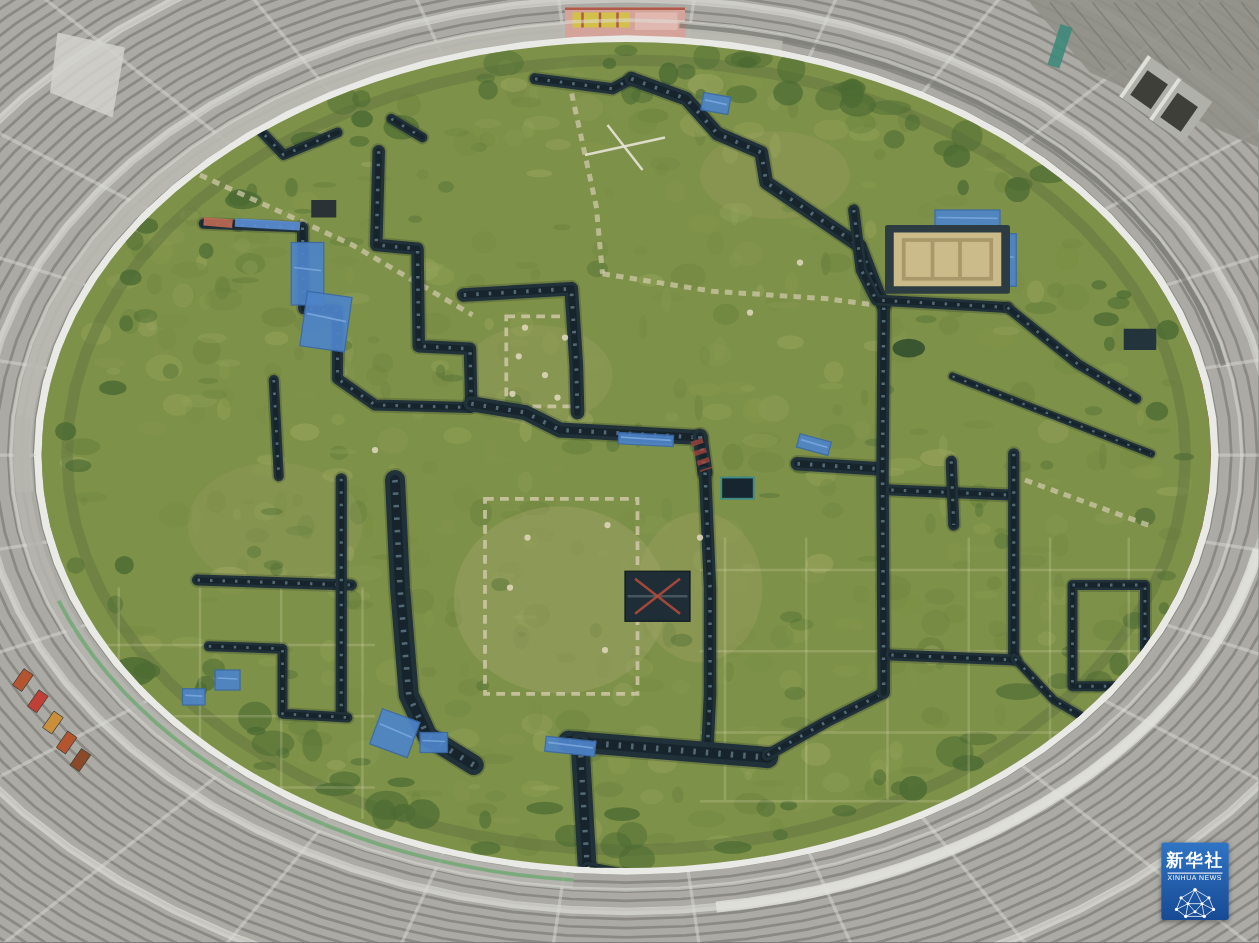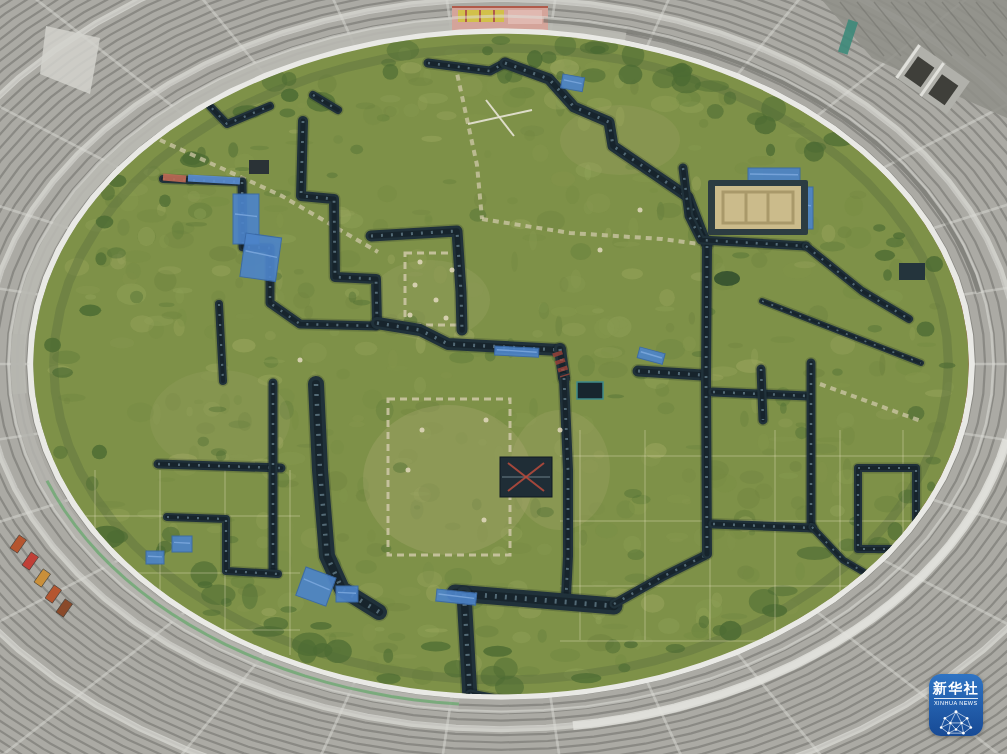--- a/index.html
+++ b/index.html
@@ -1,20 +1,20 @@
 <!DOCTYPE html>
 <html><head>
 <meta charset="utf-8">
 <style>
   html,body{margin:0;padding:0;background:#555;}
   .stage{position:relative;width:1007px;height:754px;overflow:hidden;
          background:#abaaa4;font-family:"Liberation Sans",sans-serif;}
   .stage svg.scene{position:absolute;left:0;top:0;}
   .watermark{position:absolute;display:flex;flex-direction:column;align-items:center;
-             justify-content:flex-start;color:#fff;border-radius:12px;
+             justify-content:flex-start;color:#fff;border-radius:2px;
              box-shadow:0 1px 4px rgba(0,0,0,.35);padding-top:7px;box-sizing:border-box;}
   .wm-cn{font-size:14px;font-weight:bold;letter-spacing:1.5px;line-height:15px;white-space:nowrap;}
   .wm-rule{width:80%;height:1px;background:rgba(255,255,255,.85);margin:2px 0 1px 0;}
   .wm-en{font-size:6px;letter-spacing:.5px;line-height:7px;white-space:nowrap;transform:scale(.92);}
   .wm-globe{margin-top:2px;}
 </style>
 </head>
 <body>
 
 <div class="stage">

